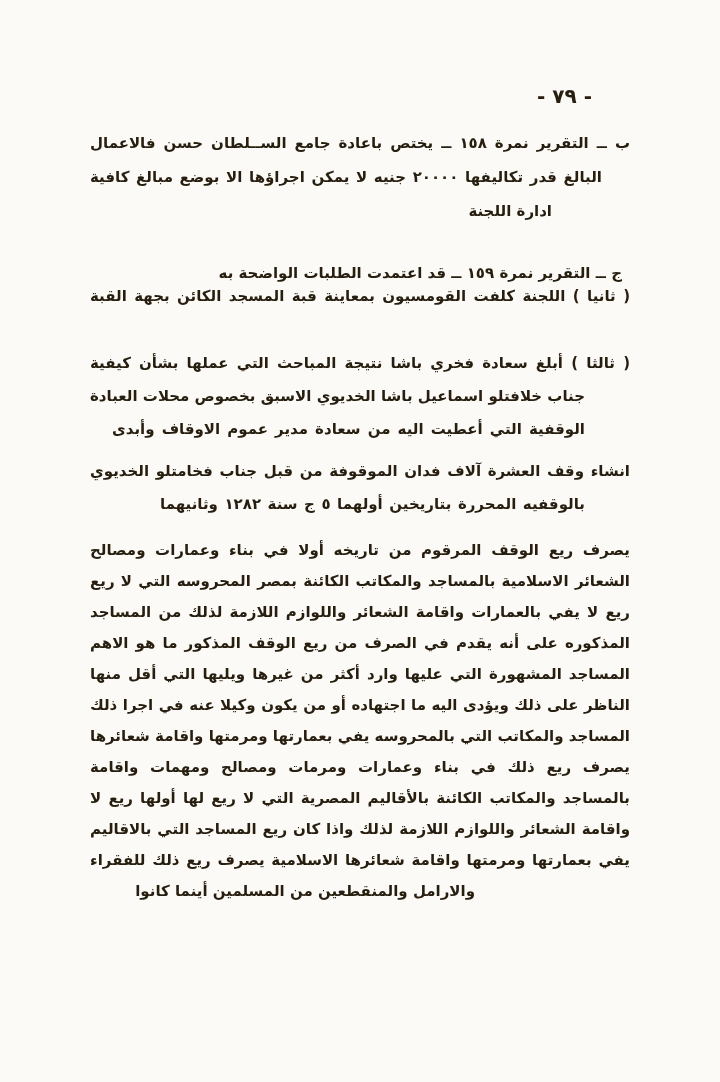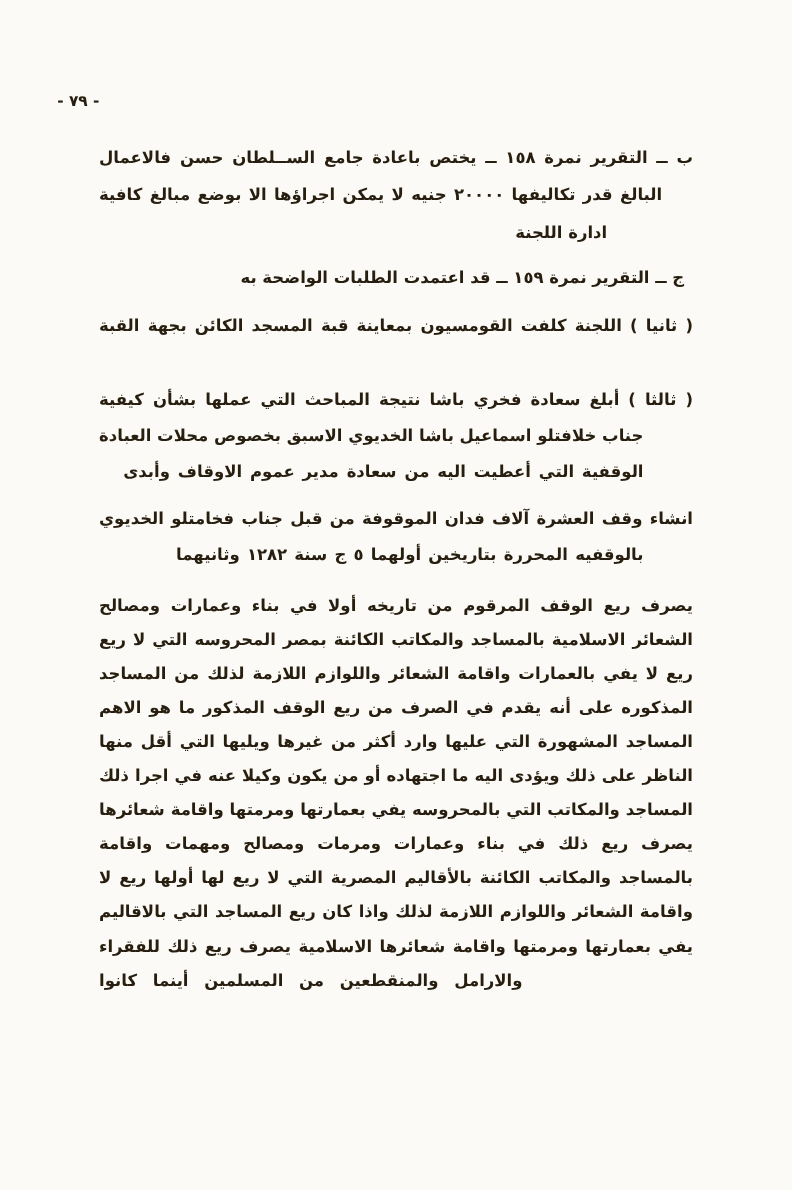--- a/index.html
+++ b/index.html
@@ -17,48 +17,49 @@
     direction: rtl;
     font-family: "DejaVu Sans", sans-serif;
     font-weight: 700;
     color: #271e10;
   }
   .pagenum {
     position: absolute;
     top: 84px;
     right: 128px;
     width: 540px;
-    text-align: left;
-    font-size: 14px;
+    text-align: right;
+    font-size: 20px;
     letter-spacing: 2px;
   }
   .para {
     position: absolute;
     right: 90px;
     width: 540px;
     font-size: 15px;
   }
   .tline {
     height: var(--lh);
     line-height: var(--lh);
     overflow: hidden;
     text-align: justify;
     text-align-last: justify;
     text-justify: inter-word;
   }
   .tline.right {
+    text-align: right;
     text-align-last: right;
   }
   #para-b      { top: 126px; --lh: 34px; }
   #para-j      { top: 236px; --lh: 33px; }
   #para-second { top: 280px; --lh: 33px; }
   #para-third  { top: 347px; --lh: 33px; }
   #para-quote  { top: 455px; --lh: 33px; }
   #para-main   { top: 535px; --lh: 31px; }
-  .pr8   { padding-right: 8px; }
+  .pr8   { padding-right: 8px; margin-top: 21px; }
   .pr28  { padding-right: 28px; }
   .pr42  { padding-right: 42px; }
   .pr45  { padding-right: 45px; }
   .pr78  { padding-right: 78px; }
   .pr155 { padding-right: 155px; }
   .pl22  { padding-left: 22px; }
   .pl70  { padding-left: 70px; }
 </style>
 </head>
 <body>

